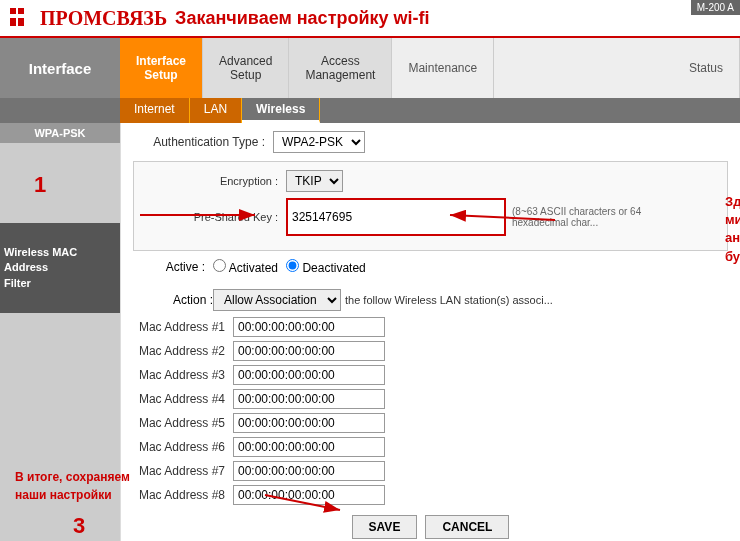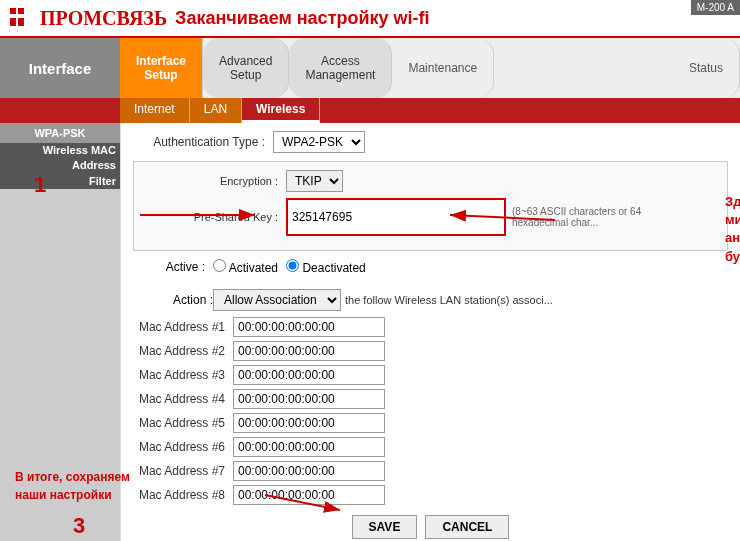--- a/index.html
+++ b/index.html
@@ -10,36 +10,36 @@
     .header-logo { font-size: 20px; font-weight: bold; color: #c00; font-family: 'Times New Roman', serif; display: flex; align-items: center; gap: 4px; }
     .header-title { font-size: 18px; color: #c00; font-weight: bold; margin-left: 8px; flex: 1; }
     .header-model { position: absolute; right: 0; top: 0; background: #666; color: #fff; font-size: 10px; padding: 2px 6px; }
 
     
     .nav-top { background: #eee; display: flex; align-items: stretch; }
     .nav-sidebar { background: #888; color: #fff; width: 120px; min-height: 60px; display: flex; align-items: center; justify-content: center; font-size: 15px; font-weight: bold; text-align: center; }
     .nav-tabs { display: flex; align-items: stretch; flex: 1; }
     .nav-tab { padding: 8px 16px; cursor: pointer; font-size: 12px; text-align: center; display: flex; align-items: center; justify-content: center; border-right: 1px solid #ccc; }
     .nav-tab.active { background: #f80; color: #fff; font-weight: bold; }
-    .nav-tab:not(.active) { background: #ddd; color: #333; border-radius: 16px; }
+    .nav-tab:not(.active) { background: #ddd; color: #333; }
     .nav-tab:last-child { margin-left: auto; }
     .nav-tab.maintenance { background: #eee; color: #555; }
     .nav-tab.status { background: #eee; color: #555; }
 
     
-    .sub-tabs { background: #b91c1c; display: flex; gap: 0; padding-left: 120px; }
+    .sub-tabs { background: #737373; display: flex; gap: 0; padding-left: 120px; }
     .sub-tab { padding: 4px 14px; color: #fff; font-size: 12px; cursor: pointer; border-right: 1px solid #fa0; }
     .sub-tab.active { border-bottom: 3px solid #fff; font-weight: bold; }
     .sub-tab:not(.active) { background: #c60; }
 
     
     .content-wrapper { display: flex; }
     .sidebar { width: 120px; background: #ccc; }
     .sidebar-section { background: #999; color: #fff; text-align: center; font-size: 11px; padding: 4px 6px; margin-bottom: 0; font-weight: bold; }
-    .sidebar-item { background: #555; color: #fff; text-align: right; font-size: 11px; padding: 0 4px; font-weight: bold; line-height: 1.4; }
+    .sidebar-item { background: #555; color: #fff; text-align: left; font-size: 11px; padding: 22px 4px; margin-top: 80px; font-weight: bold; line-height: 1.4; }
 
     .main-content { flex: 1; background: #fff; padding: 8px 12px; border-left: 1px solid #ddd; }
 
     .auth-row { display: flex; align-items: center; margin-bottom: 8px; }
     .auth-label { width: 140px; text-align: right; padding-right: 8px; font-size: 12px; color: #333; }
     .auth-select { padding: 2px 4px; font-size: 12px; border: 1px solid #999; background: #fff; }
 
     .section-box { background: #f9f9f9; border: 1px solid #ccc; padding: 8px 12px; margin-bottom: 8px; }
 
     .form-row { display: flex; align-items: center; margin-bottom: 6px; }

